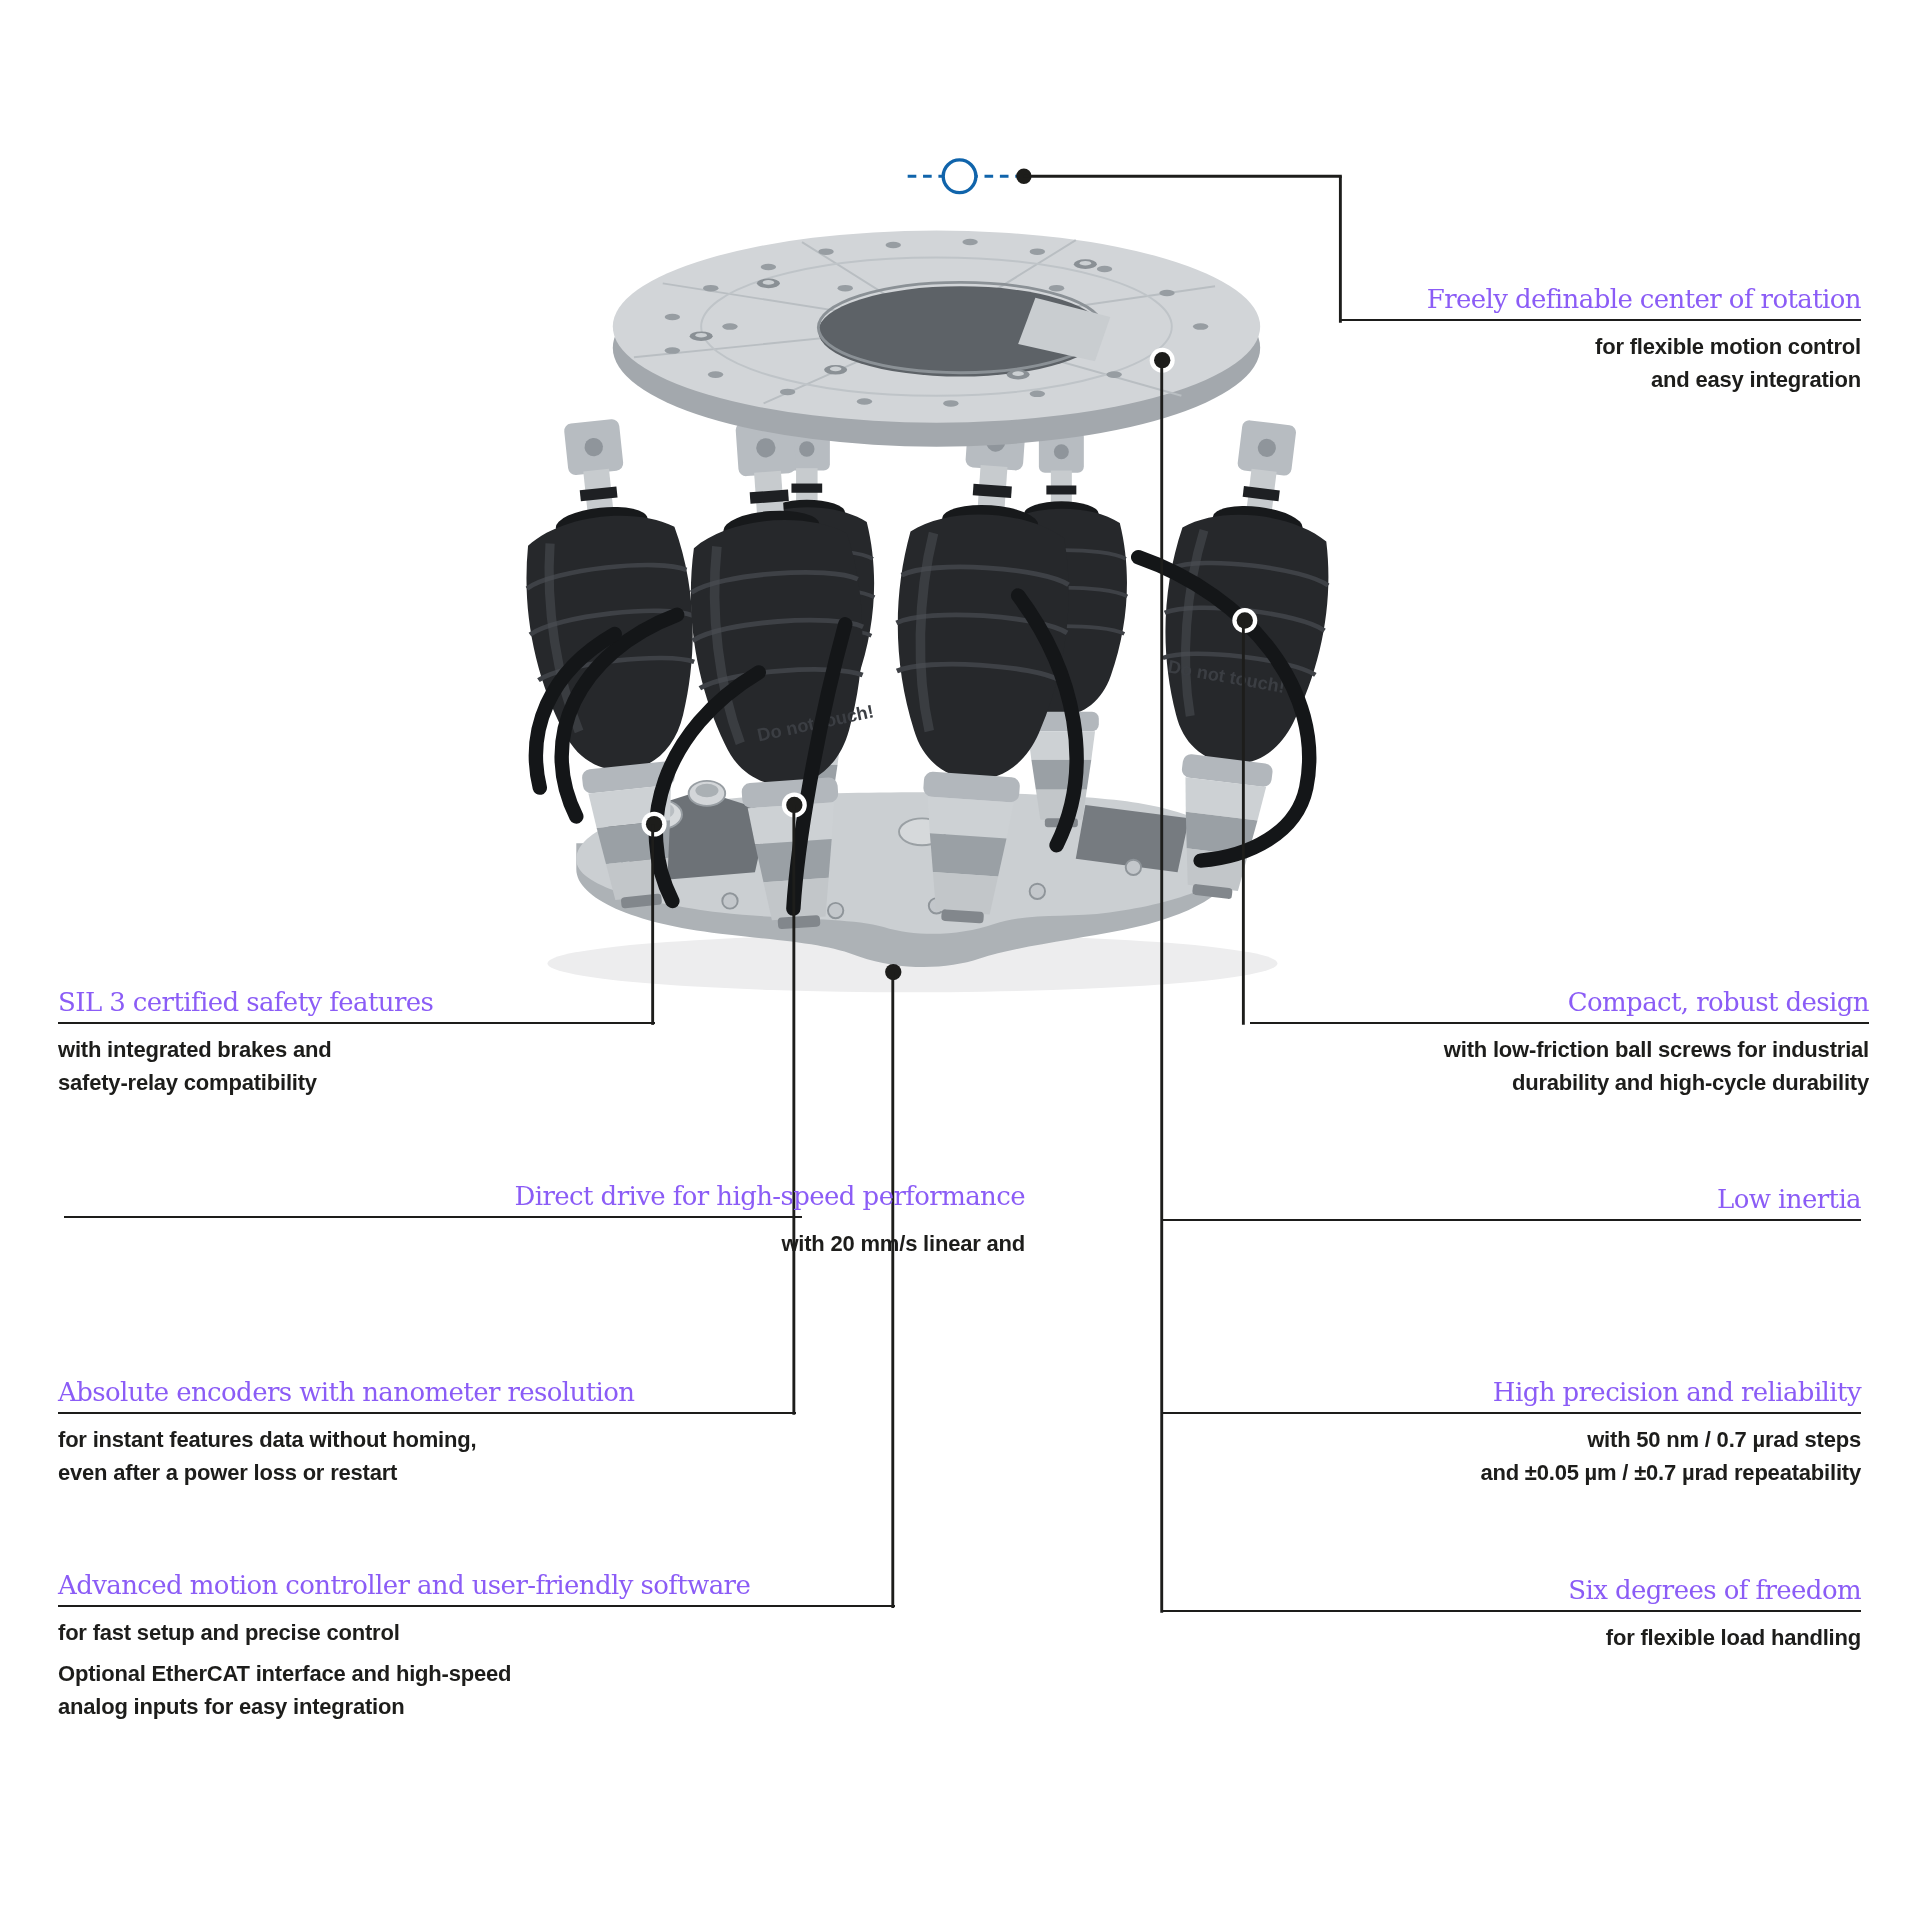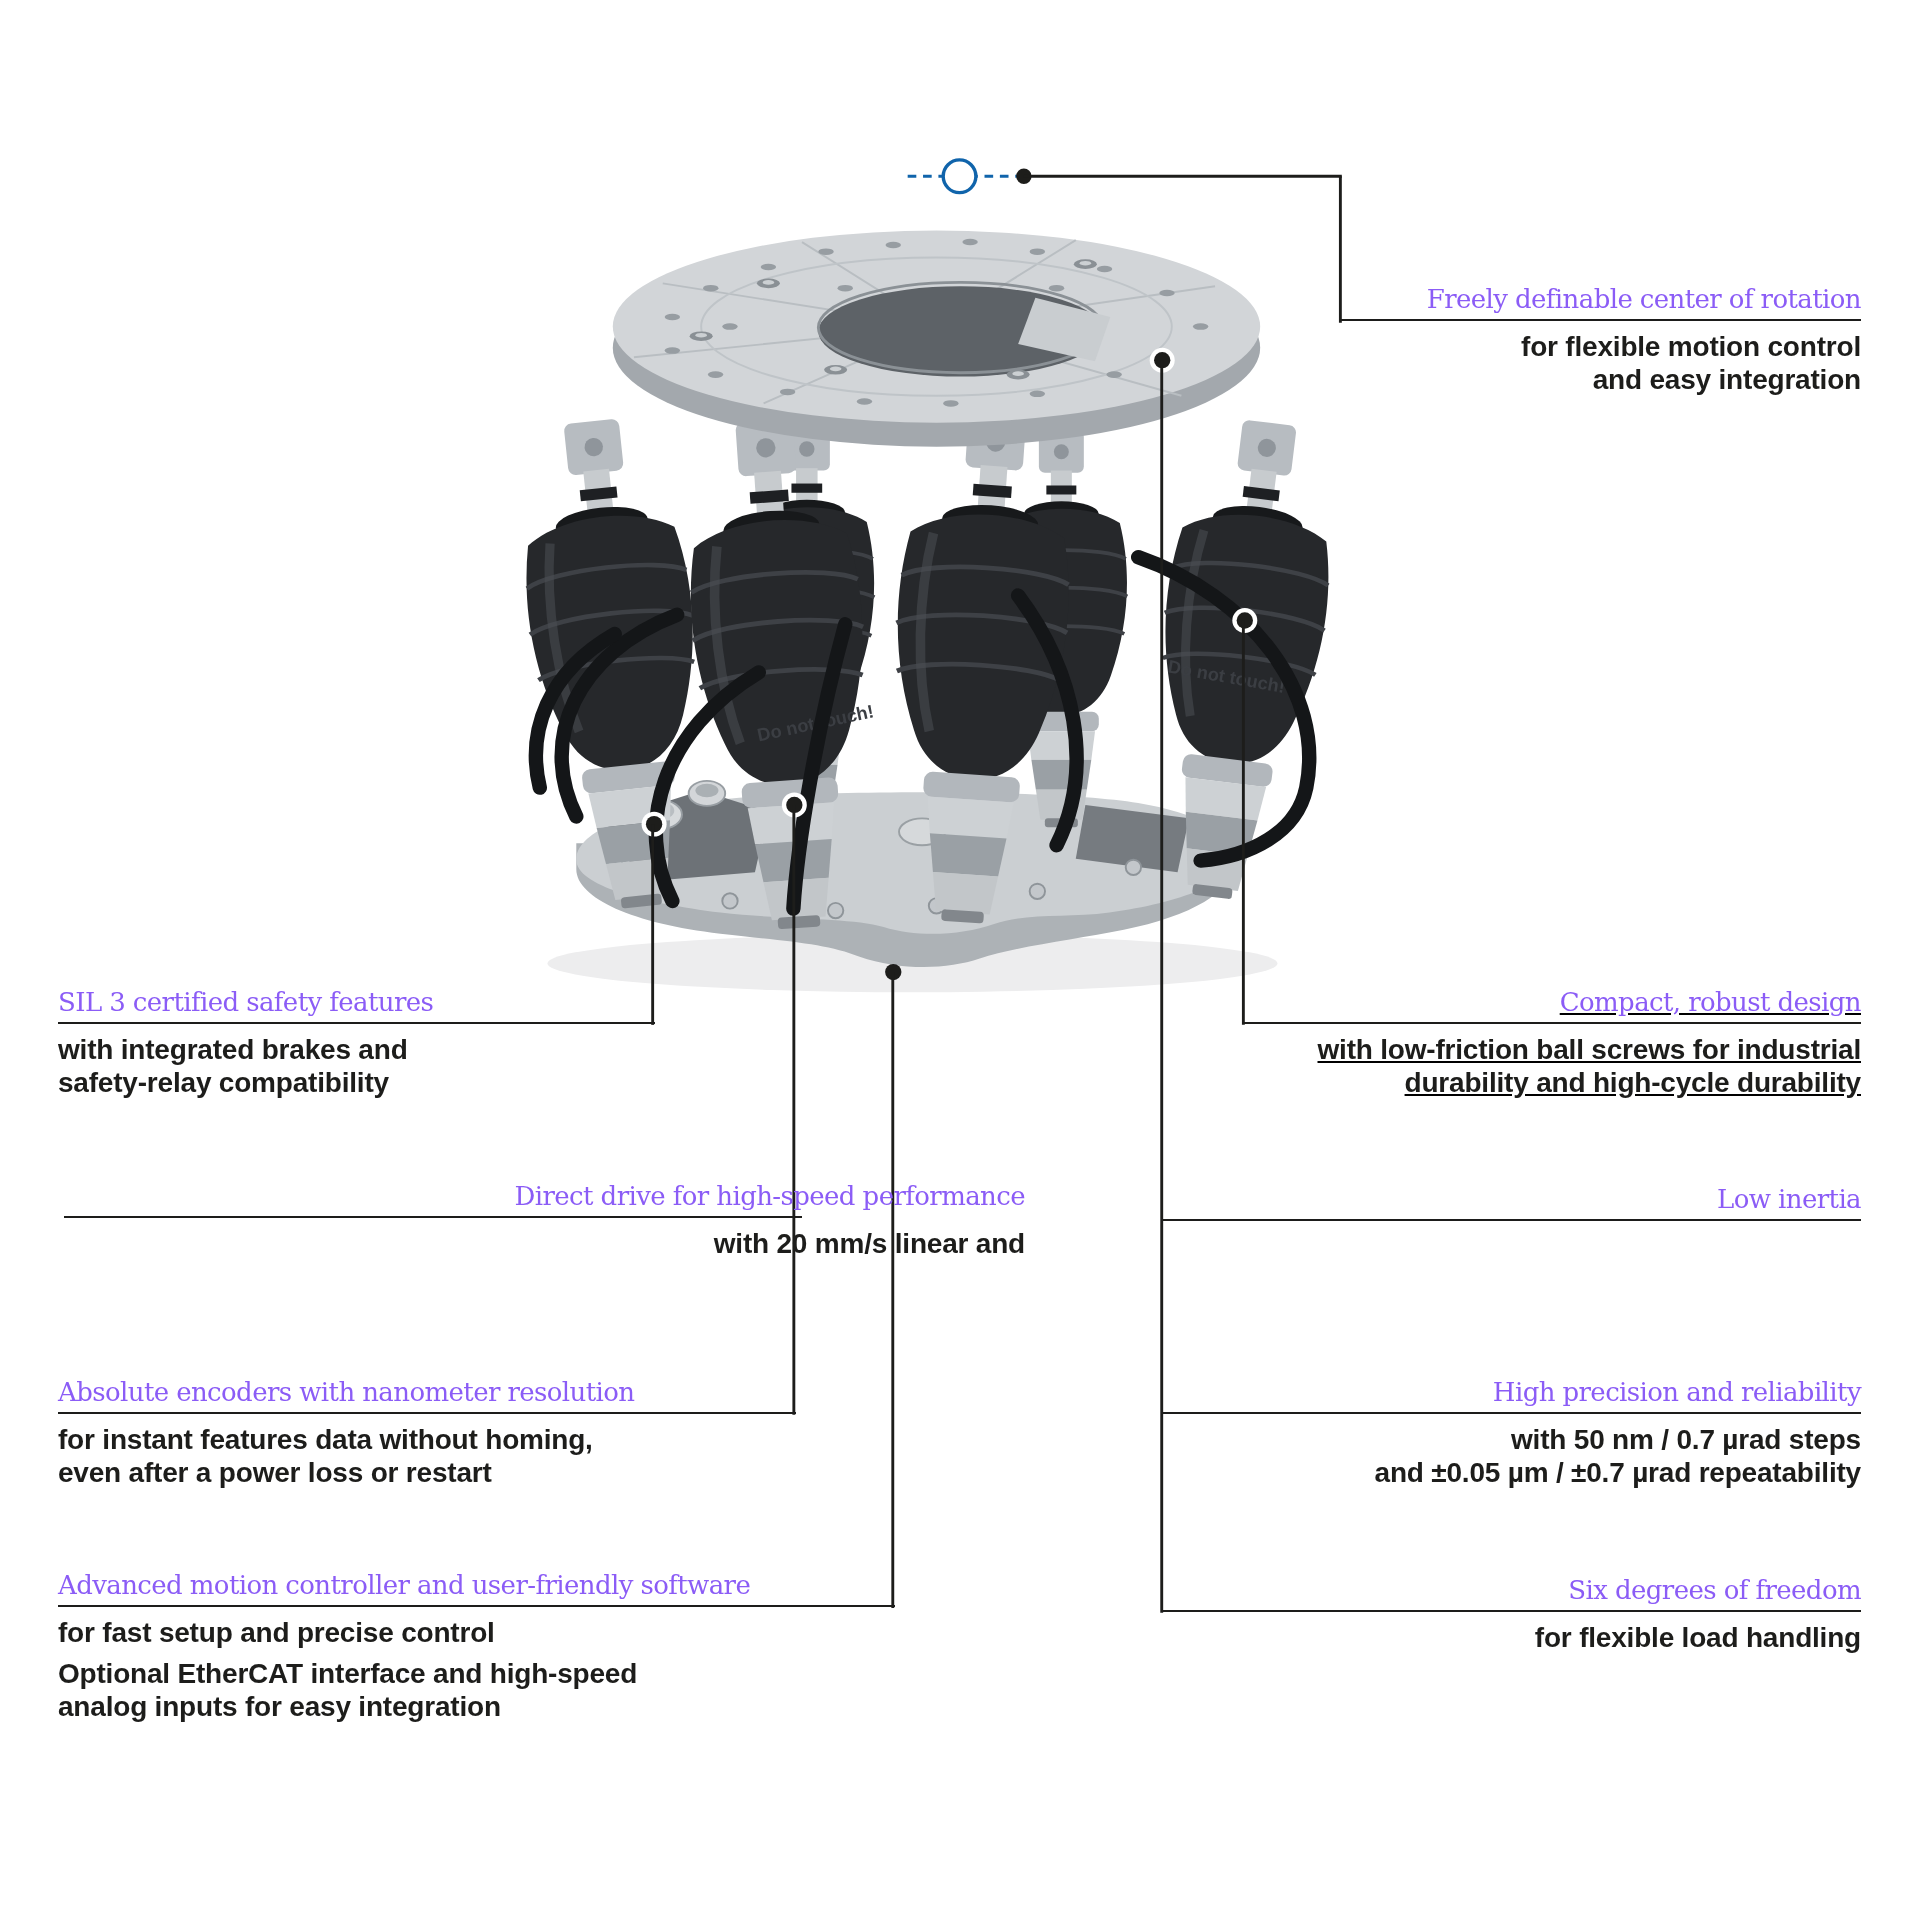--- a/index.html
+++ b/index.html
@@ -8,21 +8,21 @@
     font-family:"Liberation Sans",sans-serif;overflow:hidden;
   }
   svg.layer{position:absolute;left:0;top:0;}
   .callout{position:absolute;}
   .callout .title{
     font-family:"DejaVu Serif",serif;font-weight:400;font-size:26px;line-height:37px;
     color:#8b5cf6;letter-spacing:-0.6px;margin:0;white-space:nowrap;
   }
   .rule{height:0;border-top:2.9px solid #1d1d1b;margin-top:1px;}
   .callout .bodytext{
-    margin-top:8.6px;font-size:28px;line-height:33px;font-weight:bold;
+    margin-top:8.6px;font-size:22px;line-height:33px;font-weight:bold;
     color:#1d1d1b;letter-spacing:-0.2px;white-space:nowrap;
   }
   .callout.rightcol{text-align:right;}
   .callout.rightcol .rule{margin-left:auto;}
   .para2{margin-top:20px;}
 </style>
 </head>
 <body>
 
 <svg class="layer" width="1921" height="1922" viewBox="0 0 2000 2001">
@@ -206,21 +206,21 @@
   <div class="rule" style="width:837px;"></div>
   <div class="bodytext">
     <div>for fast setup and precise control</div>
   </div>
   <div class="bodytext para2">
     <div>Optional EtherCAT interface and high-speed</div>
     <div>analog inputs for easy integration</div>
   </div>
 </div>
 
-<div class="callout rightcol" style="top:984px;right:60px;width:730px;text-decoration:underline;">
+<div class="callout rightcol" style="top:984px;right:52px;width:730px;">
   <div class="title">Compact, robust design</div>
   <div class="rule" style="width:619px;"></div>
   <div class="bodytext">
     <div>with low-friction ball screws for industrial</div>
     <div>durability and high-cycle durability</div>
   </div>
 </div>
 
 <div class="callout rightcol" style="top:1181px;right:60px;width:730px;">
   <div class="title">Low inertia</div>

